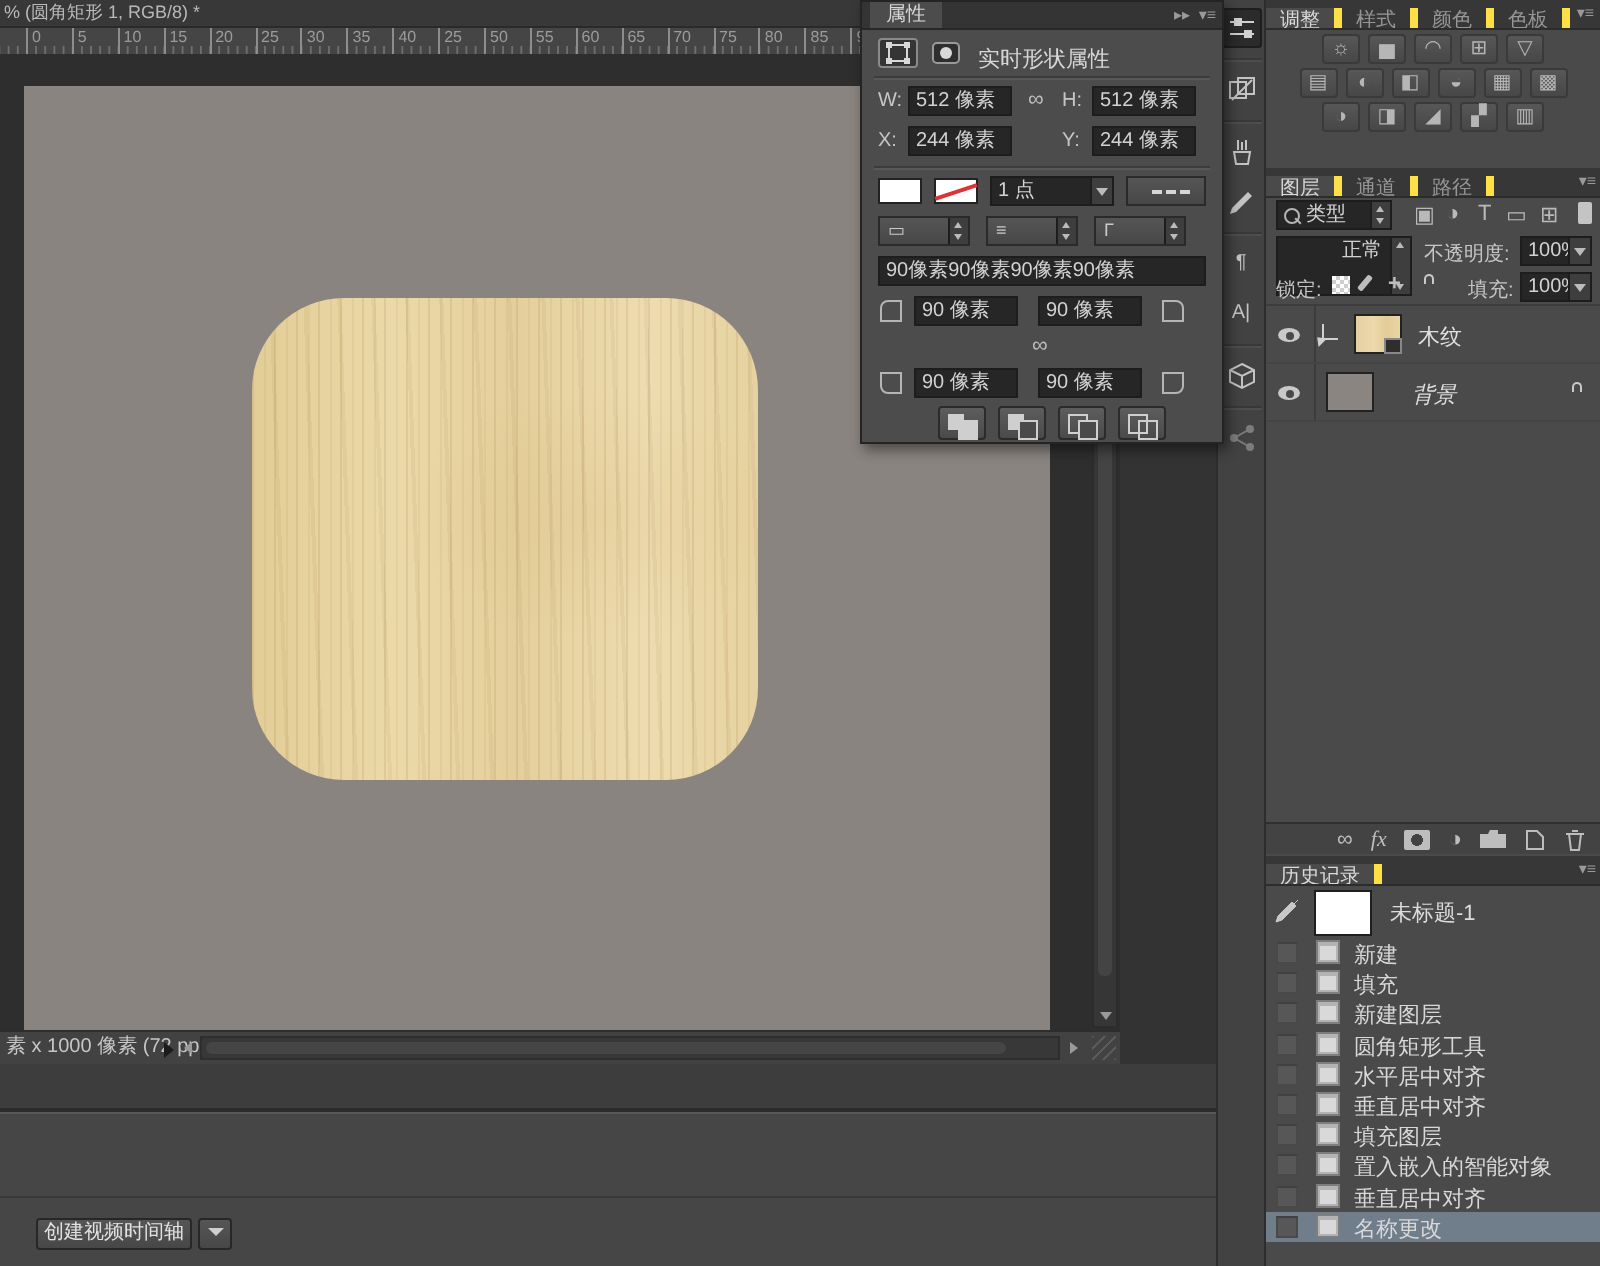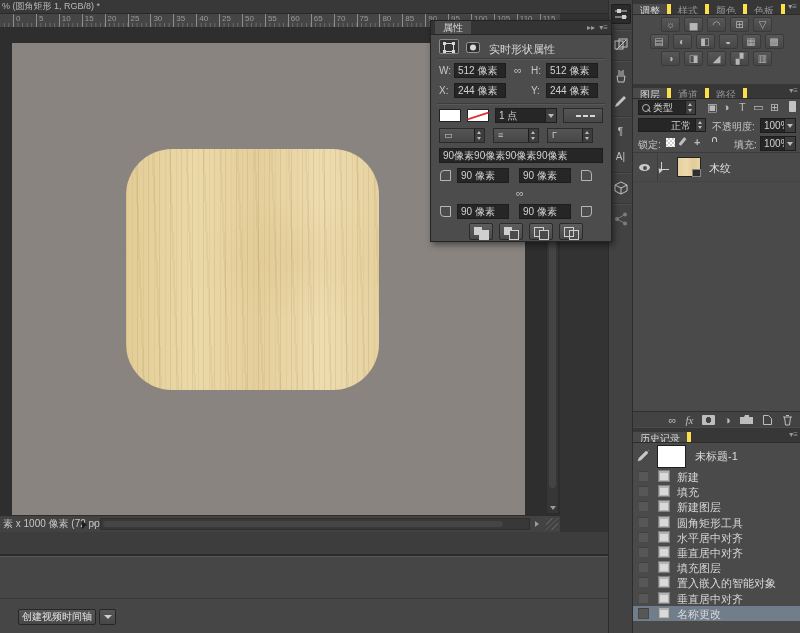--- a/index.html
+++ b/index.html
@@ -104,21 +104,21 @@
   #snap-row{position:relative;height:26px;}
   .hist-row{position:absolute;left:0;width:168px;height:15px;}
   .hist-row.selected{background:#707d8b;}
   .hist-src{position:absolute;left:5px;top:2px;width:11px;height:11px;background:#575757;border:1px solid #494949;border-top-color:#404040;box-sizing:border-box;}
   .hist-doc{position:absolute;left:25px;top:1px;width:12px;height:12px;background:#b3b3b3;border:1px solid #7e7e7e;box-sizing:border-box;}
   .hist-doc::after{content:"";position:absolute;left:1px;top:2px;right:1px;bottom:1px;background:#d9d9d9;}
   .hist-name{position:absolute;left:44px;top:1px;font-size:11px;color:#d8d8d8;white-space:nowrap;}
 
   
   #props{left:430px;top:0;width:182px;height:222px;background:#4c4c4c;border:1px solid #242424;box-sizing:border-box;
-         box-shadow:2px 3px 6px rgba(0,0,0,.45);z-index:50;margin-top:20px;}
+         box-shadow:2px 3px 6px rgba(0,0,0,.45);z-index:50;}
   #props-head{position:relative;height:13px;background:#343434;border-bottom:1px solid #272727;}
   #props-tab{position:absolute;left:4px;top:0;height:13px;line-height:13px;padding:0 8px;background:#4c4c4c;font-size:10px;color:#d6d6d6;}
   #props-head .panelmenu{top:2px;}
   .p-label{position:absolute;font-size:10px;color:#c6c6c6;}
   .p-field{position:absolute;height:15px;}
   .divider{position:absolute;left:6px;right:6px;height:1px;background:#3c3c3c;border-bottom:1px solid #585858;}
   .toolbtn{position:absolute;width:20px;height:15px;border-radius:2px;}
   .toolbtn.active{background:#353535;box-shadow:inset 0 0 0 1px #8a8a8a;}
   .swatch{position:absolute;width:22px;height:13px;border:1px solid #222;box-sizing:border-box;background:#fff;}
   .swatch.none::after{content:"";position:absolute;left:-1px;right:-1px;top:5px;height:2px;background:#d33;transform:rotate(-18deg);}
@@ -294,21 +294,21 @@
         </div>
         <span class="lyr-glyph abs" style="left:74px;top:3px;">▣</span>
         <span class="lyr-glyph abs" style="left:90px;top:3px;">◑</span>
         <span class="lyr-glyph abs" style="left:106px;top:3px;">T</span>
         <span class="lyr-glyph abs" style="left:120px;top:3px;">▭</span>
         <span class="lyr-glyph abs" style="left:137px;top:3px;">⊞</span>
         <span class="filter-toggle abs" style="left:156px;top:3px;"></span>
       </div>
 
       <div class="abs" style="left:0;top:32px;width:168px;height:18px;">
-        <div class="fieldbox abs" style="left:5px;top:2px;width:68px;height:14px;padding-left:32px;">
+        <div class="fieldbox abs" style="left:5px;top:2px;width:68px;height:30px;padding-left:32px;">
           <span>正常</span>
           <span class="stepper"></span>
         </div>
         <span class="rowlabel abs" style="left:79px;top:4px;">不透明度:</span>
         <div class="fieldbox abs" style="left:127px;top:2px;width:36px;height:15px;">
           <span>100%</span>
           <span class="ddarrow"></span>
         </div>
       </div>
 
@@ -328,20 +328,28 @@
       <div class="abs" style="left:0;top:69px;width:168px;">
         <div class="layer-row">
           <div class="eye-cell">
               <span class="eye"></span>
             </div>
           <span class="clip-arrow"></span>
           <div class="thumb" style="left:44px;background:linear-gradient(90deg,#e5d0a0,#ecd9ac 40%,#e2cc97 70%,#ead6a6);">
             <span class="badge"></span>
           </div>
           <span class="lname" style="left:76px;">木纹</span>
+        </div>
+        <div class="layer-row">
+          <div class="eye-cell">
+              <span class="eye"></span>
+            </div>
+          <div class="thumb" style="left:30px;background:#8b8582;"></div>
+          <span class="lname" style="left:73px;font-style:italic;">背景</span>
+          <span class="locksm abs" style="left:152px;top:13px;"></span>
         </div>
       </div>
 
       <div id="layers-bottom" style="top:327px;">
         <span class="bb-ic linkic">∞</span>
         <span class="bb-ic" style="font-style:italic;font-family:'Liberation Serif','DejaVu Serif',serif;">fx</span>
         <span class="ic-mask"></span>
         <span class="bb-ic">◑</span>
         <svg width="13" height="10">
             <path d="M0 9 V2 h4 l1-2 h4 v2 h4 v7 z" fill="#bdbdbd"></path>

